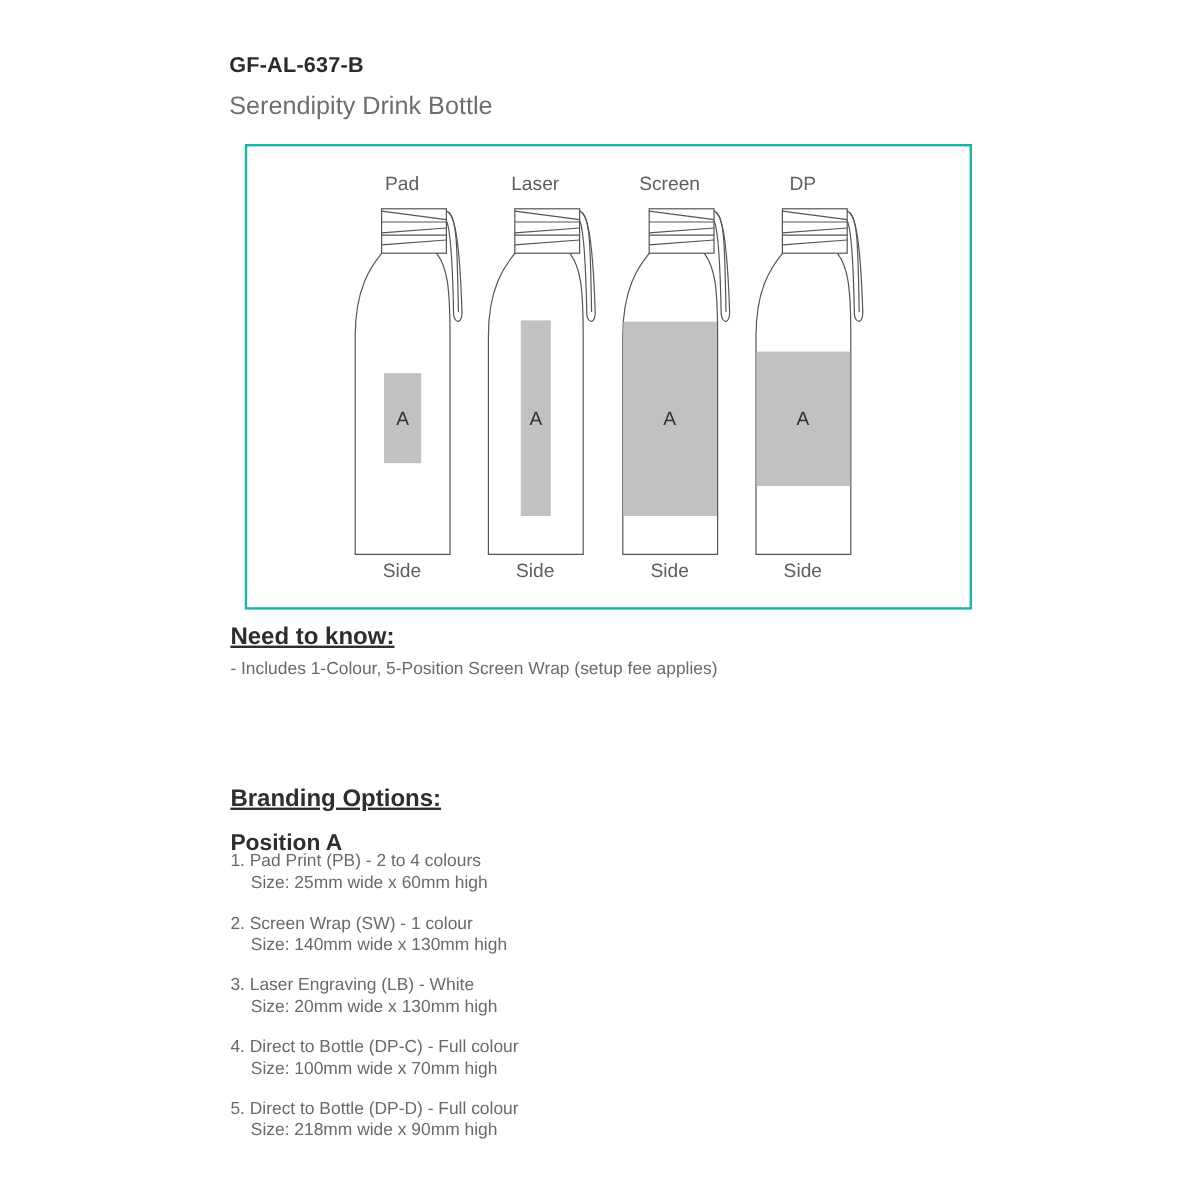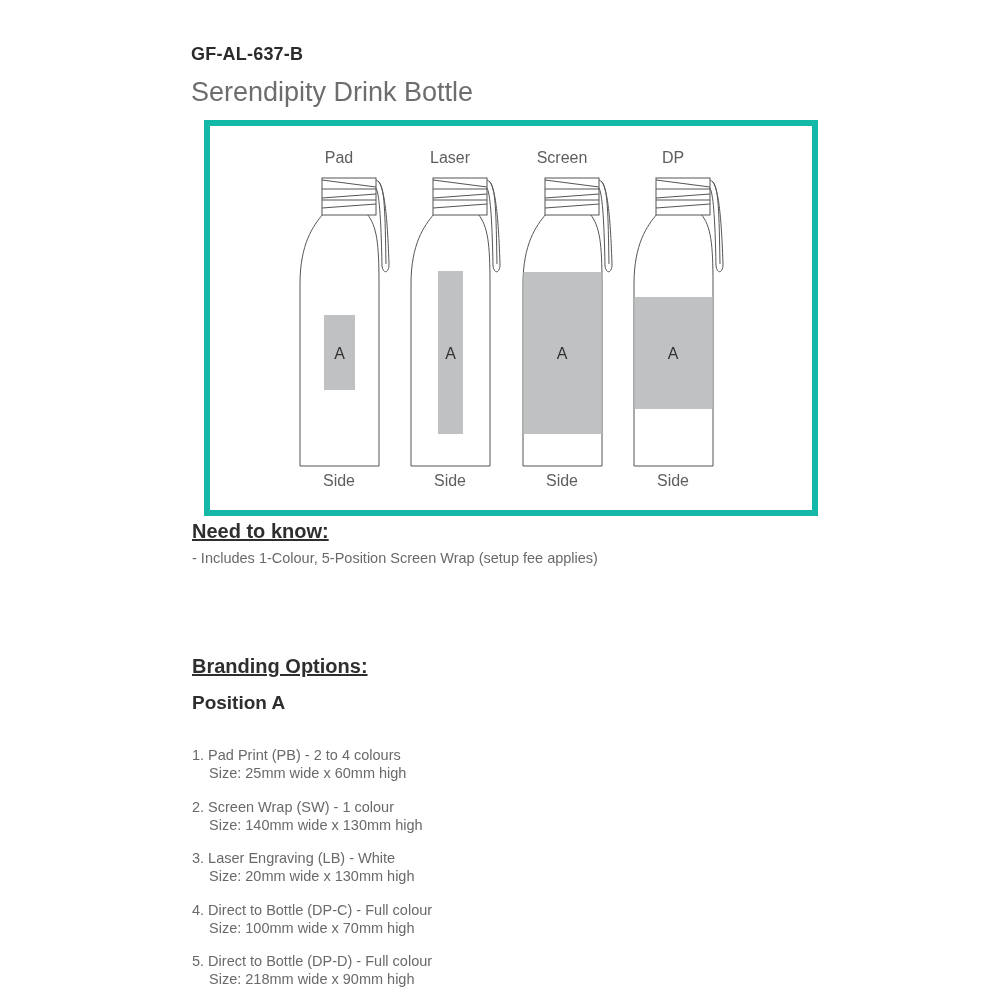--- a/index.html
+++ b/index.html
@@ -1,26 +1,26 @@
 <!DOCTYPE html>
 <html><head>
 <meta charset="utf-8">
 <style>
   html, body { margin:0; padding:0; background:#ffffff; }
   body { width:1000px; height:1000px; position:relative; overflow:hidden; font-family:"Liberation Sans", sans-serif; }
   .code { position:absolute; left:191px; top:44px; font-size:18px; font-weight:bold; color:#2b2b2b; letter-spacing:0.2px; }
-  .name { position:absolute; left:191px; top:77px; font-size:27px; color:#6d6d6d; }
-  .frame { position:absolute; left:204px; top:120px; width:602px; height:384px; border:6px solid #14b8a6; box-sizing:content-box; }
+  .name { position:absolute; left:191px; top:77px; font-size:21px; color:#6d6d6d; }
+  .frame { position:absolute; left:204px; top:120px; width:602px; height:384px; border:2px solid #14b8a6; box-sizing:content-box; }
   .bottle-label { position:absolute; width:120px; text-align:center; font-size:16px; color:#5e5e5e; }
   .side-label { position:absolute; width:120px; text-align:center; font-size:16px; color:#5e5e5e; }
   .area-letter { position:absolute; font-size:16px; color:#333; text-align:center; }
   .h2 { position:absolute; left:192px; font-size:20px; font-weight:bold; color:#2e2e2e; text-decoration:underline;text-align:right; }
   .note { position:absolute; left:192px; top:550px; font-size:14.5px; color:#6a6a6a; }
   .pos-title { position:absolute; left:192px; top:692px; font-size:19px; font-weight:bold; color:#2e2e2e; }
-  .opt { position:absolute; left:192px; font-size:14.5px; color:#6a6a6a; line-height:17.5px;margin-top:37px; }
+  .opt { position:absolute; left:192px; font-size:14.5px; color:#6a6a6a; line-height:17.5px; }
   .opt .size { padding-left:17px; }
 </style>
 </head>
 <body>
 
 <div class="code">GF-AL-637-B</div>
 <div class="name">Serendipity Drink Bottle</div>
 
 <div class="frame">
 

